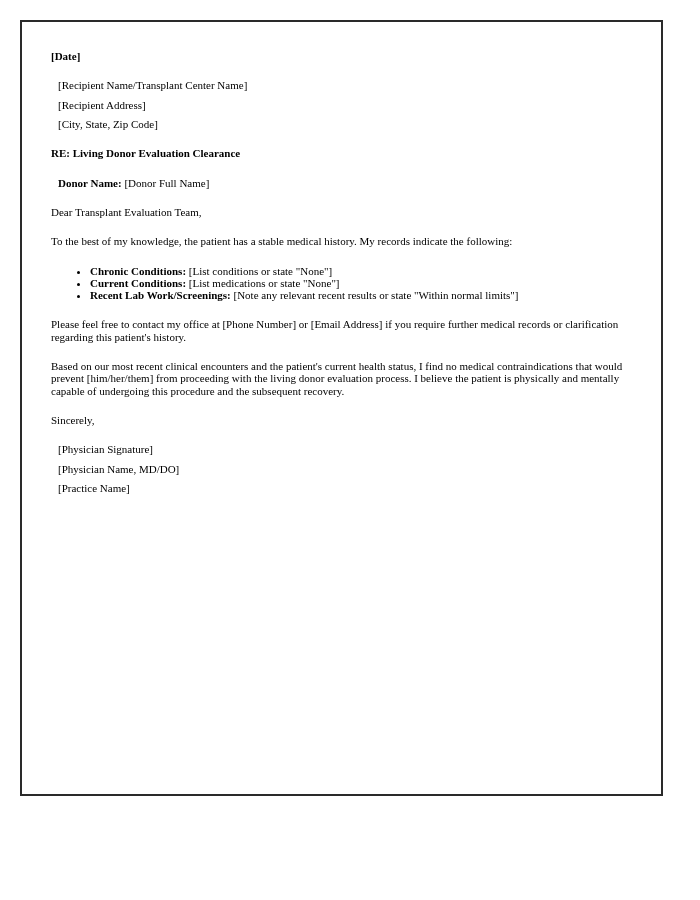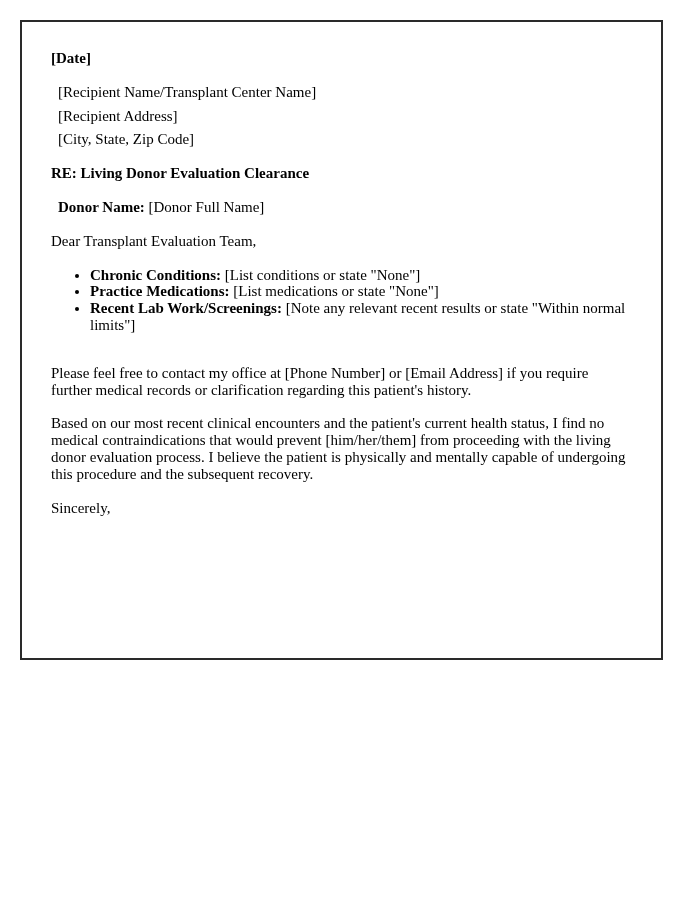--- a/index.html
+++ b/index.html
@@ -10,32 +10,32 @@
     height: 900px;
     font-family: "Liberation Serif", serif;
     color: #000000;
   }
   .sheet {
     box-sizing: border-box;
     position: absolute;
     left: 20px;
     top: 20px;
     width: 643px;
-    height: 640px;
+    height: 776px;
     border: 2px solid #2a2a2a;
     padding: 28px 30px 8px 29px;
-    font-size: 15px;
+    font-size: 11px;
     line-height: 1.12;
     overflow: hidden;
   }
   .para { margin: 0 0 17px 0; }
   .line { margin: 7px; }
   .b { font-weight: bold; }
   ul.bullet-list {
-    margin: 0 0 31px 0;
+    margin: 0 0 17px 0;
     padding-left: 39px;
     list-style: disc outside;
   }
   ul.bullet-list li { margin: 0; }
 </style>
 </head>
 <body>
 
 <div class="sheet">
 
@@ -51,33 +51,39 @@
 
   <div class="para">
     <div class="line">
       <span class="b">Donor Name:</span><span> [Donor Full Name]</span>
     </div>
   </div>
 
   <p class="para">Dear Transplant Evaluation Team,</p>
 
 
+  <p class="para">To the best of my knowledge, the patient has a stable medical history. My records indicate the following:</p>
 
   <ul class="bullet-list">
     <li>
       <span class="b">Chronic Conditions:</span><span> [List conditions or state "None"]</span>
     </li>
     <li>
-      <span class="b">Practice Medications:</span><span> [List medications or state "None"]</span>
+      <span class="b">Current Conditions:</span><span> [List medications or state "None"]</span>
     </li>
     <li>
       <span class="b">Recent Lab Work/Screenings:</span><span> [Note any relevant recent results or state "Within normal limits"]</span>
     </li>
   </ul>
 
   <p class="para">Please feel free to contact my office at [Phone Number] or [Email Address] if you require further medical records or clarification regarding this patient's history.</p>
 
   <p class="para">Based on our most recent clinical encounters and the patient's current health status, I find no medical contraindications that would prevent [him/her/them] from proceeding with the living donor evaluation process. I believe the patient is physically and mentally capable of undergoing this procedure and the subsequent recovery.</p>
 
   <p class="para">Sincerely,</p>
 
+  <div class="para">
+    <div class="line">[Physician Signature]</div>
+    <div class="line">[Physician Name, MD/DO]</div>
+    <div class="line">[Practice Name]</div>
+  </div>
 
 </div>
 
 </body></html>

